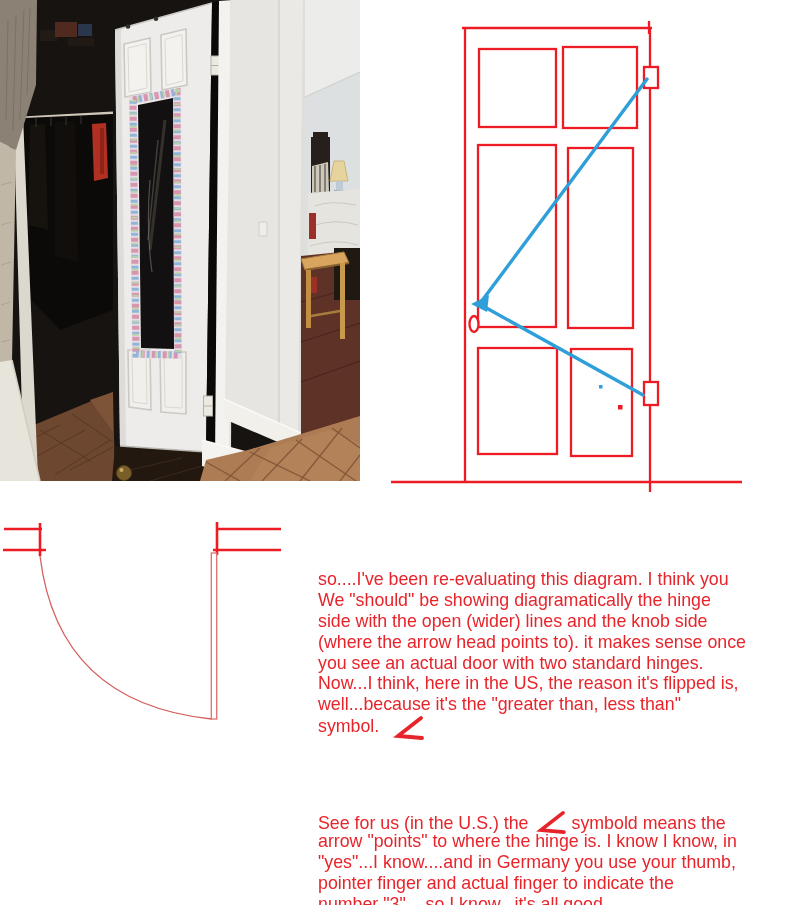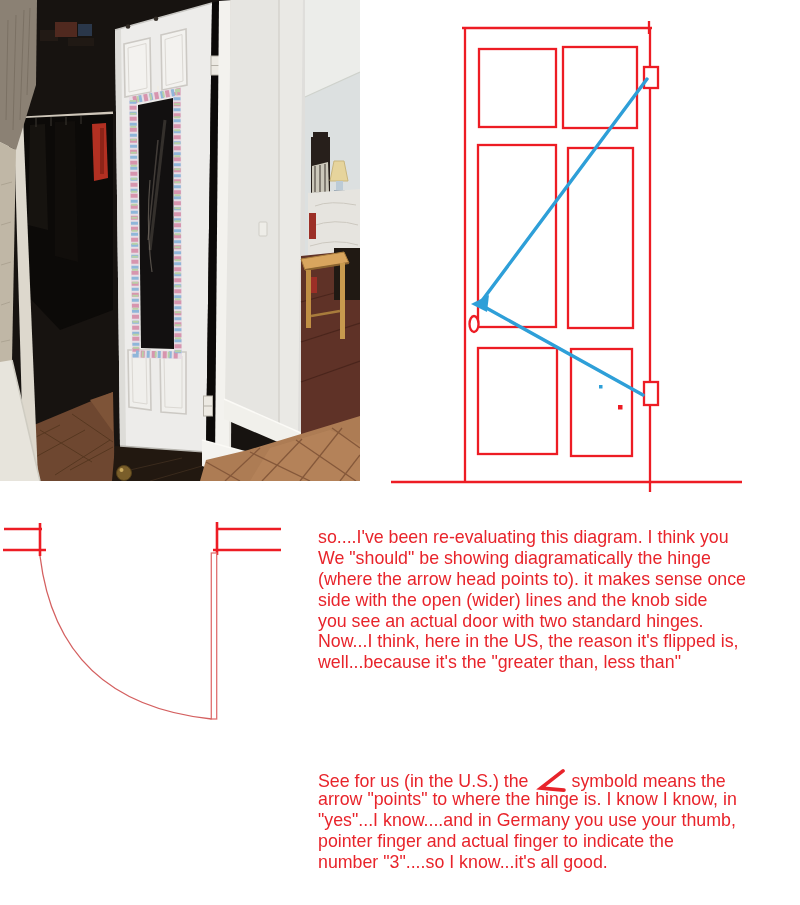--- a/index.html
+++ b/index.html
@@ -7,20 +7,21 @@
     width:800px;height:905px;position:relative;background:#ffffff;
     font-family:"Liberation Sans",sans-serif;overflow:hidden;
   }
   .abs{position:absolute;}
   .annotation{
     color:#e8242b;
     font-size:17.8px;
     line-height:20.9px;
     white-space:nowrap;
     letter-spacing:0px;
+    margin-top:42px;
   }
   .tline{height:20.9px;}
   .glyph-inline{display:inline-block;vertical-align:-5px;margin:0 5px;}
   .glyph-big{display:inline-block;vertical-align:-8px;margin-left:12px;}
 </style>
 </head>
 <body>
 
 <svg class="abs" style="left:0;top:0" width="360" height="481" viewBox="0 0 360 481" aria-hidden="true">
 
@@ -284,25 +285,30 @@
     <line x1="217" y1="522" x2="217" y2="555"></line>
   </g>
 
   <rect x="211.3" y="553" width="5.4" height="166" fill="#ffffff" stroke="#e07070" stroke-width="1.3"></rect>
   <path d="M40,556 Q58,703 211.5,719" fill="none" stroke="#d46060" stroke-width="1.3"></path>
 </svg>
 
 <div class="abs annotation" style="left:318px;top:527px">
   <div class="tline">so....I've been re-evaluating this diagram. I think you</div>
   <div class="tline">We "should" be showing diagramatically the hinge</div>
+  <div class="tline">side with the open (wider) lines and the knob side</div>
   <div class="tline">(where the arrow head points to). it makes sense once</div>
-  <div class="tline">side with the open (wider) lines and the knob side</div>
   <div class="tline">you see an actual door with two standard hinges.</div>
   <div class="tline">Now...I think, here in the US, the reason it's flipped is,</div>
   <div class="tline">well...because it's the "greater than, less than"</div>
+  <div class="tline">
+    <span>symbol.</span><span class="glyph-big"><svg width="34" height="25" viewBox="0 0 34 25">
+          <path d="M30 3 L7 21 L31 23" fill="none" stroke="#e8242b" stroke-width="3.8" stroke-linecap="round"></path>
+        </svg></span>
+  </div>
 </div>
 
 <div class="abs annotation" style="left:318px;top:768px">
   <div class="tline">
     <span>See for us (in the U.S.) the</span><span class="glyph-inline"><svg width="33" height="24" viewBox="0 0 34 25">
           <path d="M30 3 L7 21 L31 23" fill="none" stroke="#e8242b" stroke-width="3.8" stroke-linecap="round"></path>
         </svg></span><span>symbold means the</span>
   </div>
   <div class="tline">arrow "points" to where the hinge is. I know I know, in</div>
   <div class="tline">"yes"...I know....and in Germany you use your thumb,</div>

